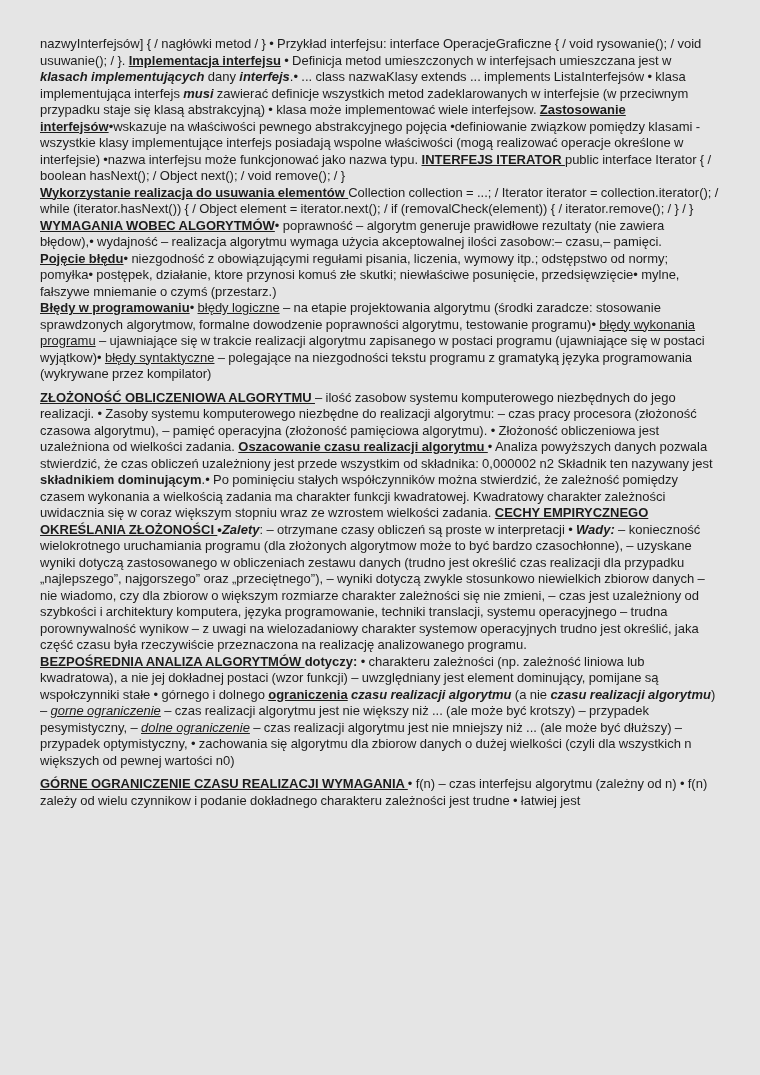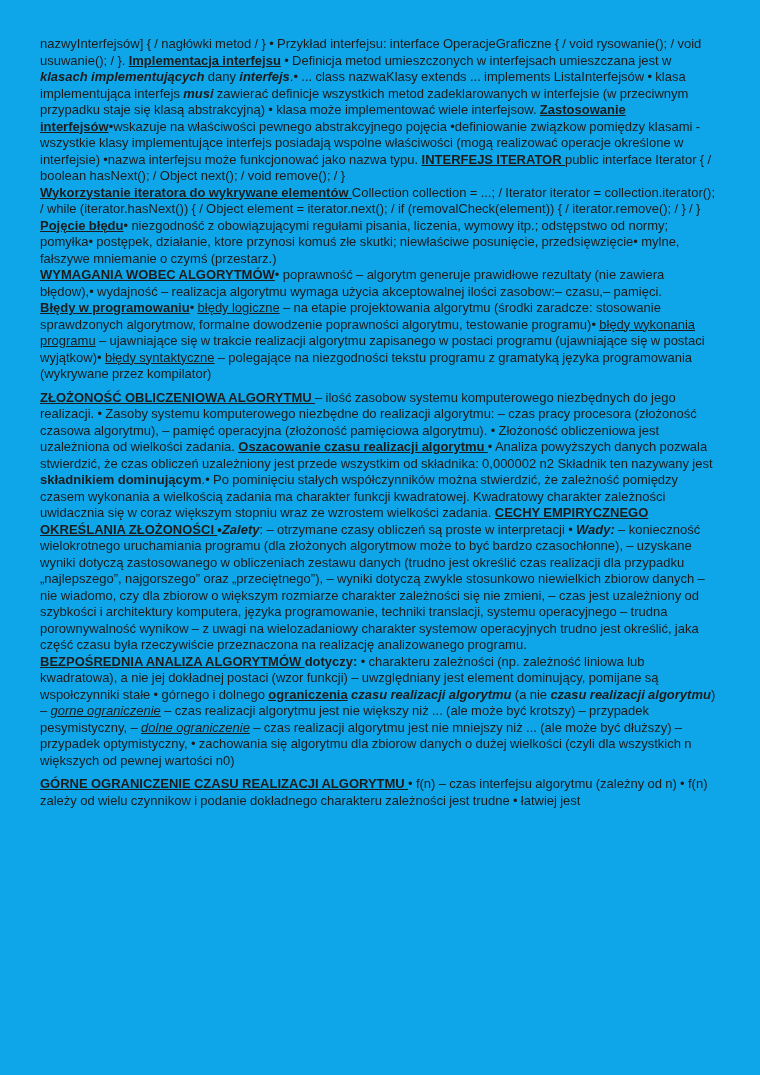--- a/index.html
+++ b/index.html
@@ -5,21 +5,21 @@
   html, body {
     margin: 0;
     padding: 0;
     background: #ffffff;
   }
   .page {
     position: relative;
     width: 760px;
     height: 1075px;
     box-sizing: border-box;
-    background: #0ea5e9;
+    background: #e5e5e5;
     padding: 36px 40px 0 40px;
     overflow: hidden;
     font-family: "Liberation Sans", "DejaVu Sans", sans-serif;
   }
   .doc-body {
     width: 680px;
   }
   .para {
     margin: 0;
     padding: 0;
@@ -35,21 +35,21 @@
   .b { font-weight: bold; }
   .i { font-style: italic; }
   .u { text-decoration: underline; }
 </style>
 </head>
 <body>
 
 <div class="page">
   <div class="doc-body" style="color: rgb(28, 28, 28);">
       <p class="para"><span>nazwyInterfejsów] { / nagłówki metod / } • Przykład interfejsu: interface OperacjeGraficzne { / void rysowanie(); / void usuwanie(); / }. </span><span class="b u">Implementacja interfejsu</span><span> • Definicja metod umieszczonych w interfejsach umieszczana jest w </span><span class="b i">klasach implementujących</span><span> dany </span><span class="b i">interfejs</span><span>.• ... class nazwaKlasy extends ... implements ListaInterfejsów • klasa implementująca interfejs </span><span class="b i">musi</span><span> zawierać definicje wszystkich metod zadeklarowanych w interfejsie (w przeciwnym przypadku staje się klasą abstrakcyjną) • klasa może implementować wiele interfejsow. </span><span class="b u">Zastosowanie interfejsów</span><span>•wskazuje na właściwości pewnego abstrakcyjnego pojęcia •definiowanie związkow pomiędzy klasami - wszystkie klasy implementujące interfejs posiadają wspolne właściwości (mogą realizować operacje określone w interfejsie) •nazwa interfejsu może funkcjonować jako nazwa typu. </span><span class="b u">INTERFEJS ITERATOR </span><span>public interface Iterator { / boolean hasNext(); / Object next(); / void remove(); / }</span></p>
-      <p class="para"><span class="b u">Wykorzystanie iteratora do wykrywane elementów </span><span>Collection collection = ...; / Iterator iterator = collection.iterator(); / while (iterator.hasNext()) { / Object element = iterator.next(); / if (removalCheck(element)) { / iterator.remove(); / } / }</span></p>
+      <p class="para"><span class="b u">Wykorzystanie realizacja do usuwania elementów </span><span>Collection collection = ...; / Iterator iterator = collection.iterator(); / while (iterator.hasNext()) { / Object element = iterator.next(); / if (removalCheck(element)) { / iterator.remove(); / } / }</span></p>
+      <p class="para"><span class="b u">WYMAGANIA WOBEC ALGORYTMÓW</span><span>• poprawność – algorytm generuje prawidłowe rezultaty (nie zawiera błędow),• wydajność – realizacja algorytmu wymaga użycia akceptowalnej ilości zasobow:– czasu,– pamięci.</span></p>
       <p class="para"><span class="b u">Pojęcie błędu</span><span>• niezgodność z obowiązującymi regułami pisania, liczenia, wymowy itp.; odstępstwo od normy; pomyłka• postępek, działanie, ktore przynosi komuś złe skutki; niewłaściwe posunięcie, przedsięwzięcie• mylne, fałszywe mniemanie o czymś (przestarz.)</span></p>
-      <p class="para"><span class="b u">WYMAGANIA WOBEC ALGORYTMÓW</span><span>• poprawność – algorytm generuje prawidłowe rezultaty (nie zawiera błędow),• wydajność – realizacja algorytmu wymaga użycia akceptowalnej ilości zasobow:– czasu,– pamięci.</span></p>
       <p class="para"><span class="b u">Błędy w programowaniu</span><span>• </span><span class="u">błędy logiczne</span><span> – na etapie projektowania algorytmu (środki zaradcze: stosowanie sprawdzonych algorytmow, formalne dowodzenie poprawności algorytmu, testowanie programu)• </span><span class="u">błędy wykonania programu</span><span> – ujawniające się w trakcie realizacji algorytmu zapisanego w postaci programu (ujawniające się w postaci wyjątkow)• </span><span class="u">błędy syntaktyczne</span><span> – polegające na niezgodności tekstu programu z gramatyką języka programowania (wykrywane przez kompilator)</span></p>
       <p class="para gap"><span class="b u">ZŁOŻONOŚĆ OBLICZENIOWA ALGORYTMU </span><span>– ilość zasobow systemu komputerowego niezbędnych do jego realizacji. • Zasoby systemu komputerowego niezbędne do realizacji algorytmu: – czas pracy procesora (złożoność czasowa algorytmu), – pamięć operacyjna (złożoność pamięciowa algorytmu). • Złożoność obliczeniowa jest uzależniona od wielkości zadania. </span><span class="b u">Oszacowanie czasu realizacji algorytmu </span><span>• Analiza powyższych danych pozwala stwierdzić, że czas obliczeń uzależniony jest przede wszystkim od składnika: 0,000002 n2 Składnik ten nazywany jest </span><span class="b">składnikiem dominującym</span><span>.• Po pominięciu stałych współczynników można stwierdzić, że zależność pomiędzy czasem wykonania a wielkością zadania ma charakter funkcji kwadratowej. Kwadratowy charakter zależności uwidacznia się w coraz większym stopniu wraz ze wzrostem wielkości zadania. </span><span class="b u">CECHY EMPIRYCZNEGO OKREŚLANIA ZŁOŻONOŚCI </span><span class="b">•</span><span class="b i">Zalety</span><span>: – otrzymane czasy obliczeń są proste w interpretacji • </span><span class="b i">Wady:</span><span> – konieczność wielokrotnego uruchamiania programu (dla złożonych algorytmow może to być bardzo czasochłonne), – uzyskane wyniki dotyczą zastosowanego w obliczeniach zestawu danych (trudno jest określić czas realizacji dla przypadku „najlepszego”, najgorszego” oraz „przeciętnego”), – wyniki dotyczą zwykle stosunkowo niewielkich zbiorow danych – nie wiadomo, czy dla zbiorow o większym rozmiarze charakter zależności się nie zmieni, – czas jest uzależniony od szybkości i architektury komputera, języka programowanie, techniki translacji, systemu operacyjnego – trudna porownywalność wynikow – z uwagi na wielozadaniowy charakter systemow operacyjnych trudno jest określić, jaka część czasu była rzeczywiście przeznaczona na realizację analizowanego programu.</span></p>
       <p class="para"><span class="b u">BEZPOŚREDNIA ANALIZA ALGORYTMÓW </span><span class="b">dotyczy:</span><span> • charakteru zależności (np. zależność liniowa lub kwadratowa), a nie jej dokładnej postaci (wzor funkcji) – uwzględniany jest element dominujący, pomijane są wspołczynniki stałe • górnego i dolnego </span><span class="b u">ograniczenia</span><span> </span><span class="b i">czasu realizacji algorytmu</span><span> (a nie </span><span class="b i">czasu realizacji algorytmu</span><span>) – </span><span class="i u">gorne ograniczenie</span><span> – czas realizacji algorytmu jest nie większy niż ... (ale może być krotszy) – przypadek pesymistyczny, – </span><span class="i u">dolne ograniczenie</span><span> – czas realizacji algorytmu jest nie mniejszy niż ... (ale może być dłuższy) – przypadek optymistyczny, • zachowania się algorytmu dla zbiorow danych o dużej wielkości (czyli dla wszystkich n większych od pewnej wartości n0)</span></p>
-      <p class="para gap"><span class="b u">GÓRNE OGRANICZENIE CZASU REALIZACJI ALGORYTMU </span><span>• f(n) – czas interfejsu algorytmu (zależny od n) • f(n) zależy od wielu czynnikow i podanie dokładnego charakteru zależności jest trudne • łatwiej jest</span></p>
+      <p class="para gap"><span class="b u">GÓRNE OGRANICZENIE CZASU REALIZACJI WYMAGANIA </span><span>• f(n) – czas interfejsu algorytmu (zależny od n) • f(n) zależy od wielu czynnikow i podanie dokładnego charakteru zależności jest trudne • łatwiej jest</span></p>
     </div>
 </div>
 
 </body></html>

